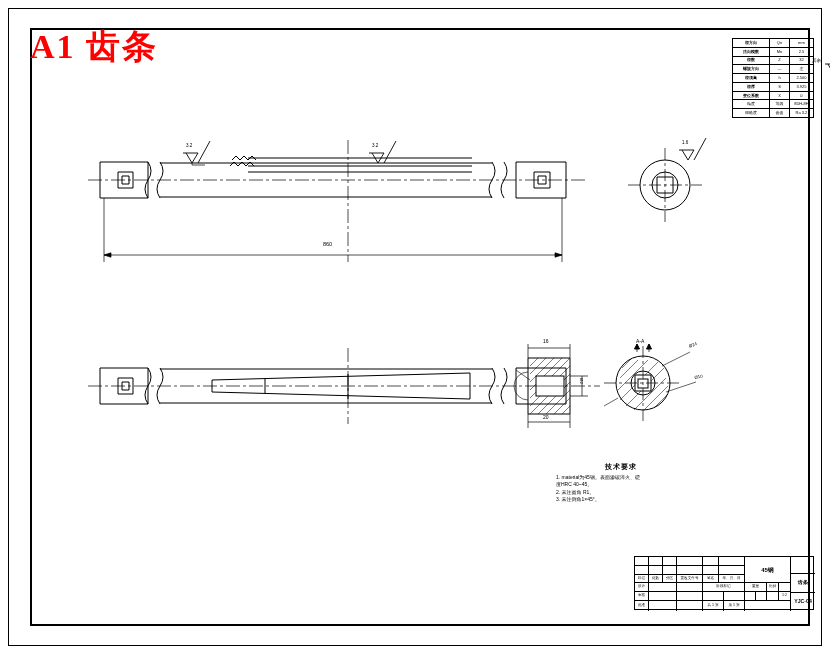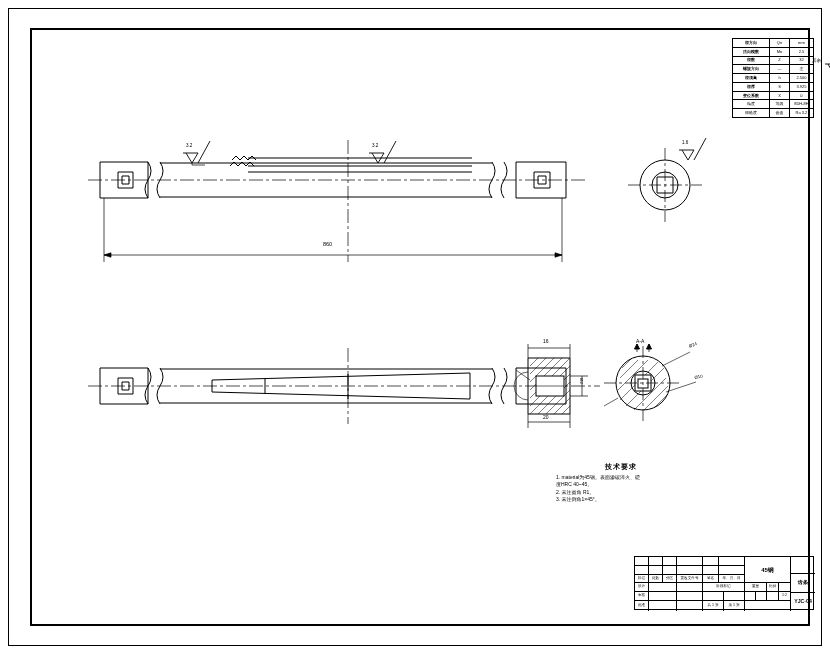--- a/index.html
+++ b/index.html
@@ -51,20 +51,21 @@
   svg{position:absolute;left:0;top:0;pointer-events:none;}
 </style>
 </head>
 <body>
 
 <div class="sheet">
 
   <div class="outer-border"></div>
   <div class="inner-border"></div>
 
+  <div class="red-title">A1 齿条</div>
 
   <svg width="830" height="654">
     <g stroke="#000" fill="none" stroke-width="1">
 
       <path d="M100,162 L148,162 L148,198 L100,198 Z"></path>
 
       <path d="M118,172 L133,172 L133,188 L118,188 Z"></path>
       <path d="M122,176 L129,176 L129,184 L122,184 Z"></path>
 
       <path d="M148,162 q6,9 0,18 q-6,9 0,18"></path>

